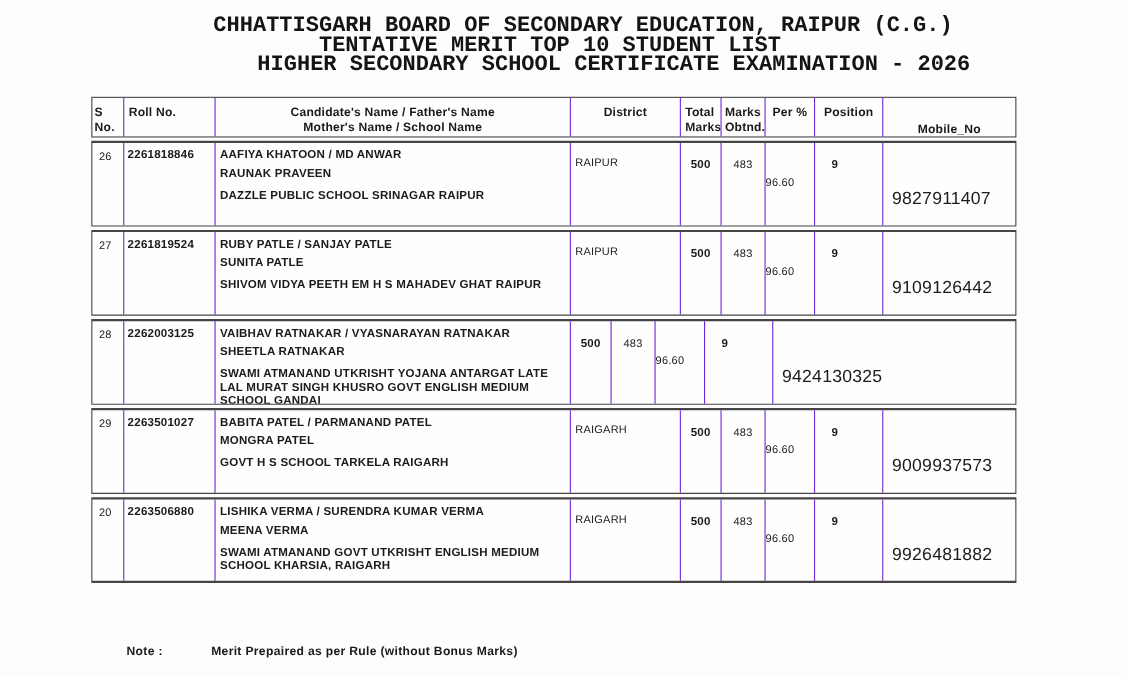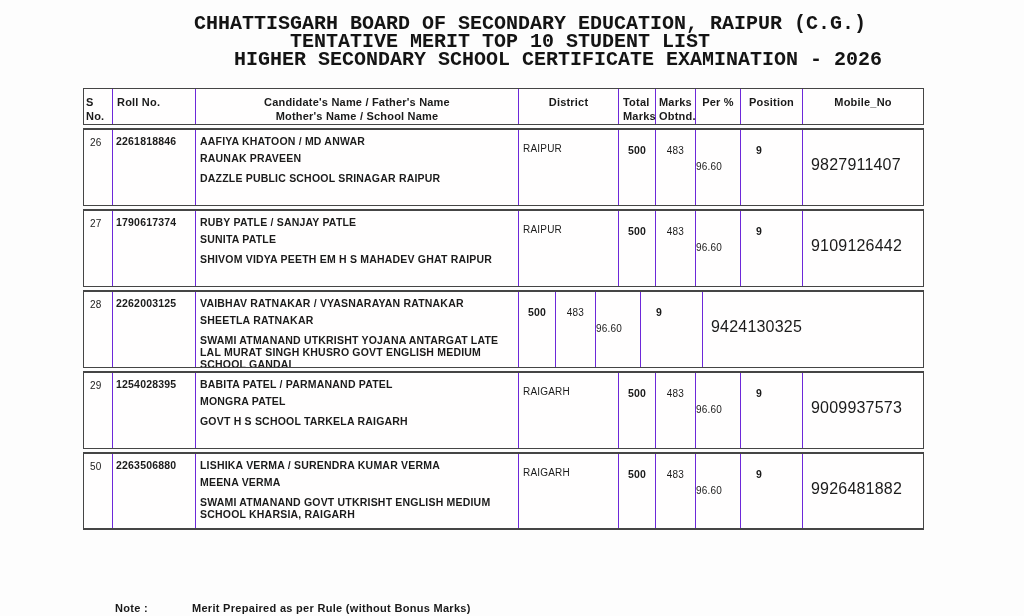--- a/index.html
+++ b/index.html
@@ -73,21 +73,21 @@
     flex: none;
   }
   .c-sno      { width: 29px; }
   .c-roll     { width: 83px; }
   .c-name     { width: 323px; }
   .c-district { width: 100px; }
   .c-total    { width: 37px; }
   .c-obtnd    { width: 40px; }
   .c-per      { width: 45px; }
   .c-pos      { width: 62px; }
-  .c-mobile   { width: 121px; border-right: none; flex: 1; }
+  .c-mobile   { width: 121px; border-right: none; flex: 1; margin-top: 16px; }
 
   
   .thead .c { padding-top: 6px; line-height: 14px; }
   .thead .c-sno      { padding-left: 2px; padding-right: 0; }
   .thead .c-roll     { padding-left: 4px; }
   .thead .c-name     { text-align: center; }
   .thead .c-district { text-align: center; }
   .thead .c-total    { padding-left: 4px; }
   .thead .c-obtnd    { padding-left: 3px; padding-right: 0; }
   .thead .c-per      { text-align: center; }
@@ -112,21 +112,20 @@
   
   .note {
     position: absolute;
     left: 115px;
     top: 586px;
     font-size: 11px;
     font-weight: bold;
     letter-spacing: 0.3px;
     color: #1a1a1a;
     white-space: nowrap;
-    margin-top: 16px;
   }
   .note .note-text { margin-left: 44px; }
 </style>
 </head>
 <body>
 
 <div class="page">
 
   <div class="doc-title">
     <div class="t1">CHHATTISGARH BOARD OF SECONDARY EDUCATION, RAIPUR (C.G.)</div>
@@ -161,21 +160,21 @@
     <div class="c c-district">RAIPUR</div>
     <div class="c c-total">500</div>
     <div class="c c-obtnd">483</div>
     <div class="c c-per">96.60</div>
     <div class="c c-pos">9</div>
     <div class="c c-mobile">9827911407</div>
   </div>
 
   <div class="row drow">
     <div class="c c-sno">27</div>
-    <div class="c c-roll">1790617374</div>
+    <div class="c c-roll">2261819524</div>
     <div class="c c-name">
       <div class="nm1">RUBY PATLE / SANJAY PATLE</div>
       <div class="nm2">SUNITA PATLE</div>
       <div class="nm3">SHIVOM VIDYA PEETH EM H S MAHADEV GHAT RAIPUR</div>
     </div>
     <div class="c c-district">RAIPUR</div>
     <div class="c c-total">500</div>
     <div class="c c-obtnd">483</div>
     <div class="c c-per">96.60</div>
     <div class="c c-pos">9</div>
@@ -192,36 +191,36 @@
     </div>
     <div class="c c-total">500</div>
     <div class="c c-obtnd">483</div>
     <div class="c c-per">96.60</div>
     <div class="c c-pos">9</div>
     <div class="c c-mobile">9424130325</div>
   </div>
 
   <div class="row drow">
     <div class="c c-sno">29</div>
-    <div class="c c-roll">1254028395</div>
+    <div class="c c-roll">2263501027</div>
     <div class="c c-name">
       <div class="nm1">BABITA PATEL / PARMANAND PATEL</div>
       <div class="nm2">MONGRA PATEL</div>
       <div class="nm3">GOVT H S SCHOOL TARKELA RAIGARH</div>
     </div>
     <div class="c c-district">RAIGARH</div>
     <div class="c c-total">500</div>
     <div class="c c-obtnd">483</div>
     <div class="c c-per">96.60</div>
     <div class="c c-pos">9</div>
     <div class="c c-mobile">9009937573</div>
   </div>
 
   <div class="row drow">
-    <div class="c c-sno">50</div>
+    <div class="c c-sno">20</div>
     <div class="c c-roll">2263506880</div>
     <div class="c c-name">
       <div class="nm1">LISHIKA VERMA / SURENDRA KUMAR VERMA</div>
       <div class="nm2">MEENA VERMA</div>
       <div class="nm3">SWAMI ATMANAND GOVT UTKRISHT ENGLISH MEDIUM SCHOOL KHARSIA, RAIGARH</div>
     </div>
     <div class="c c-district">RAIGARH</div>
     <div class="c c-total">500</div>
     <div class="c c-obtnd">483</div>
     <div class="c c-per">96.60</div>

